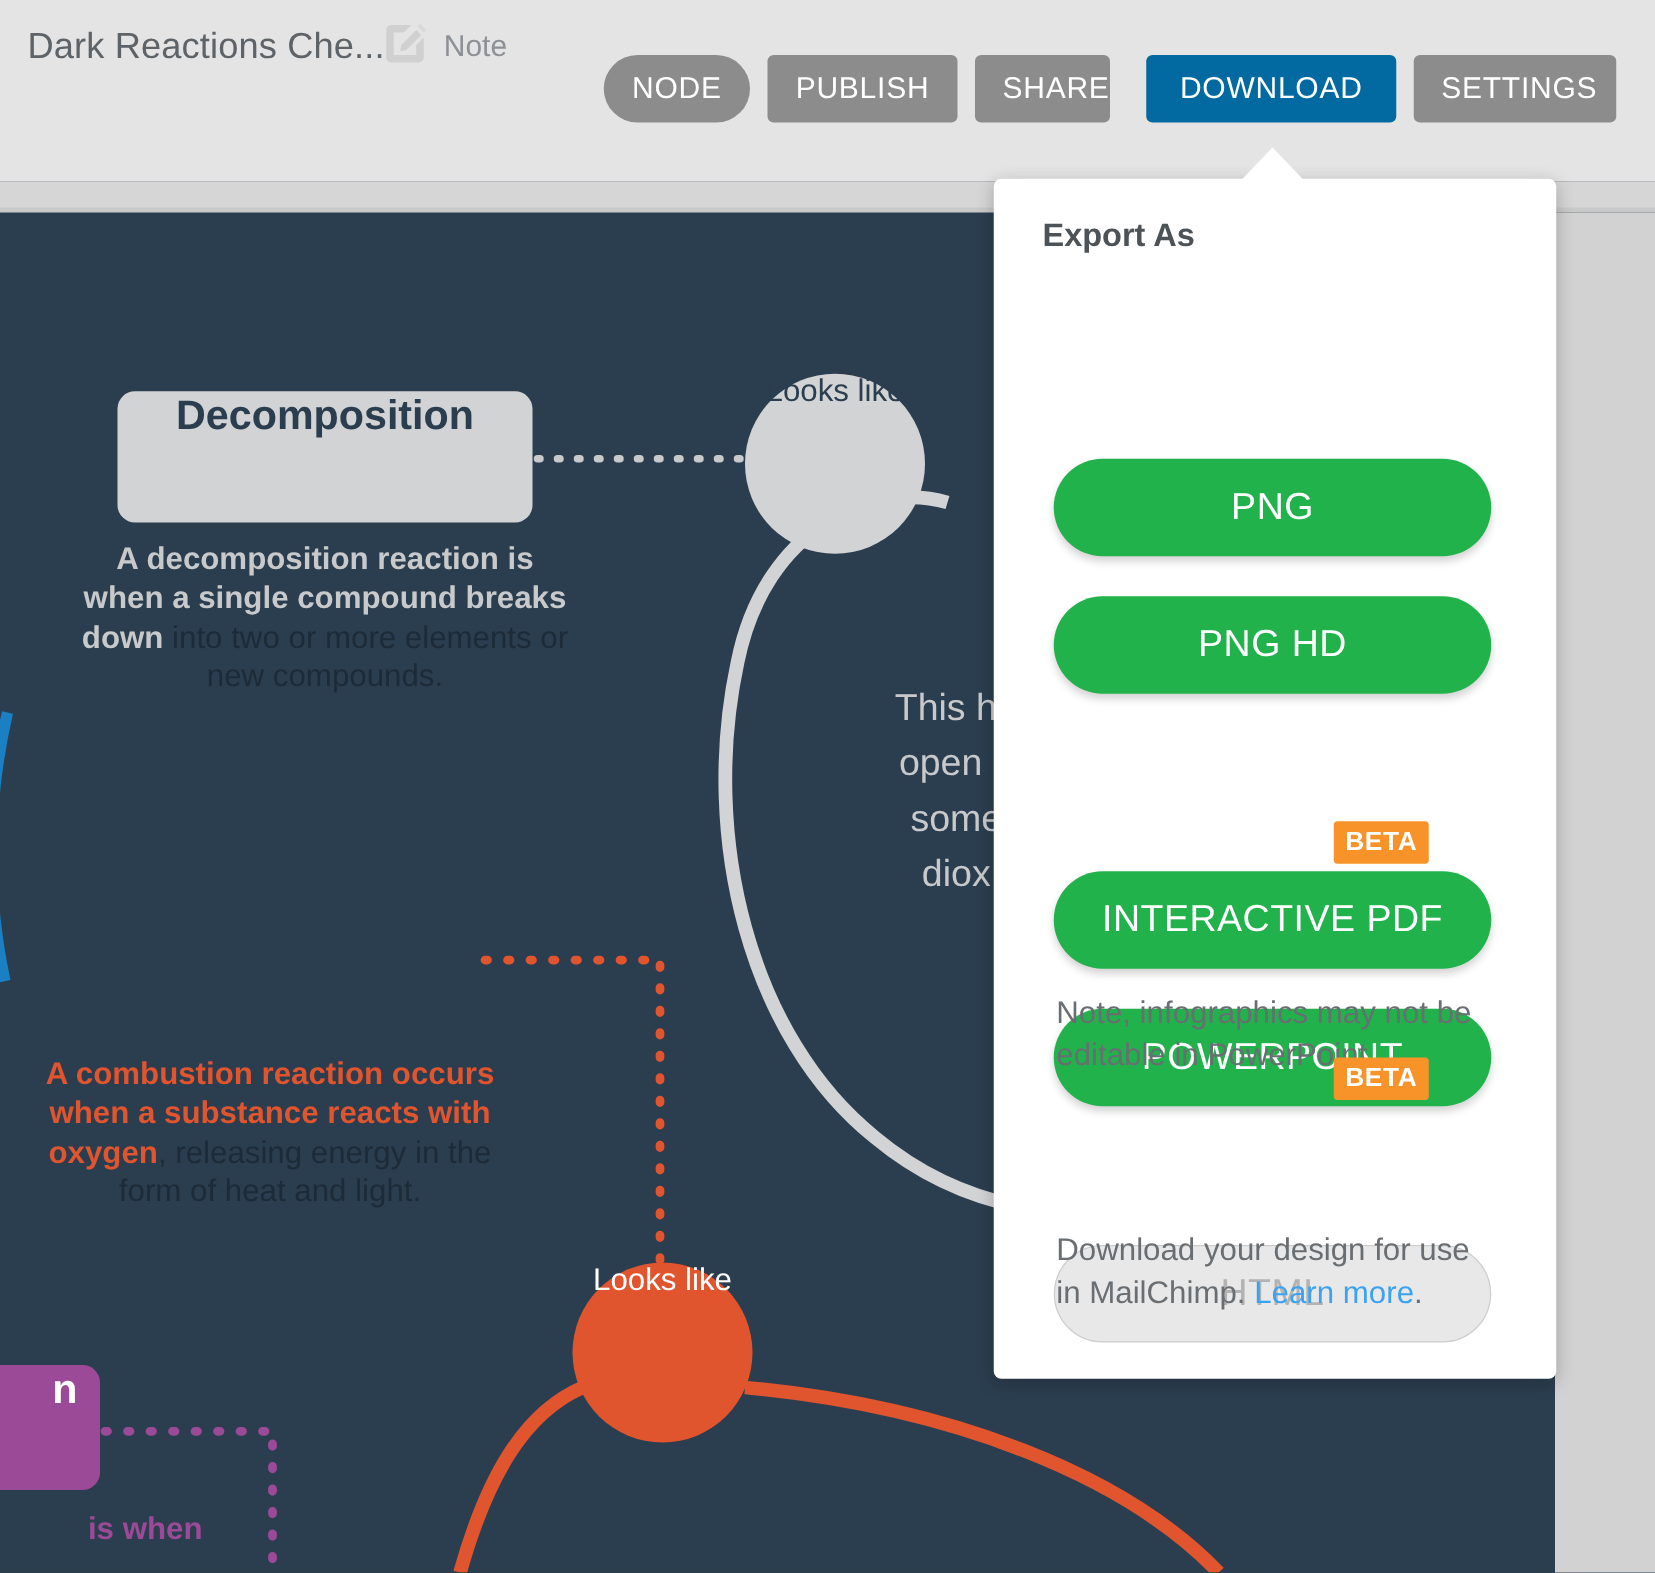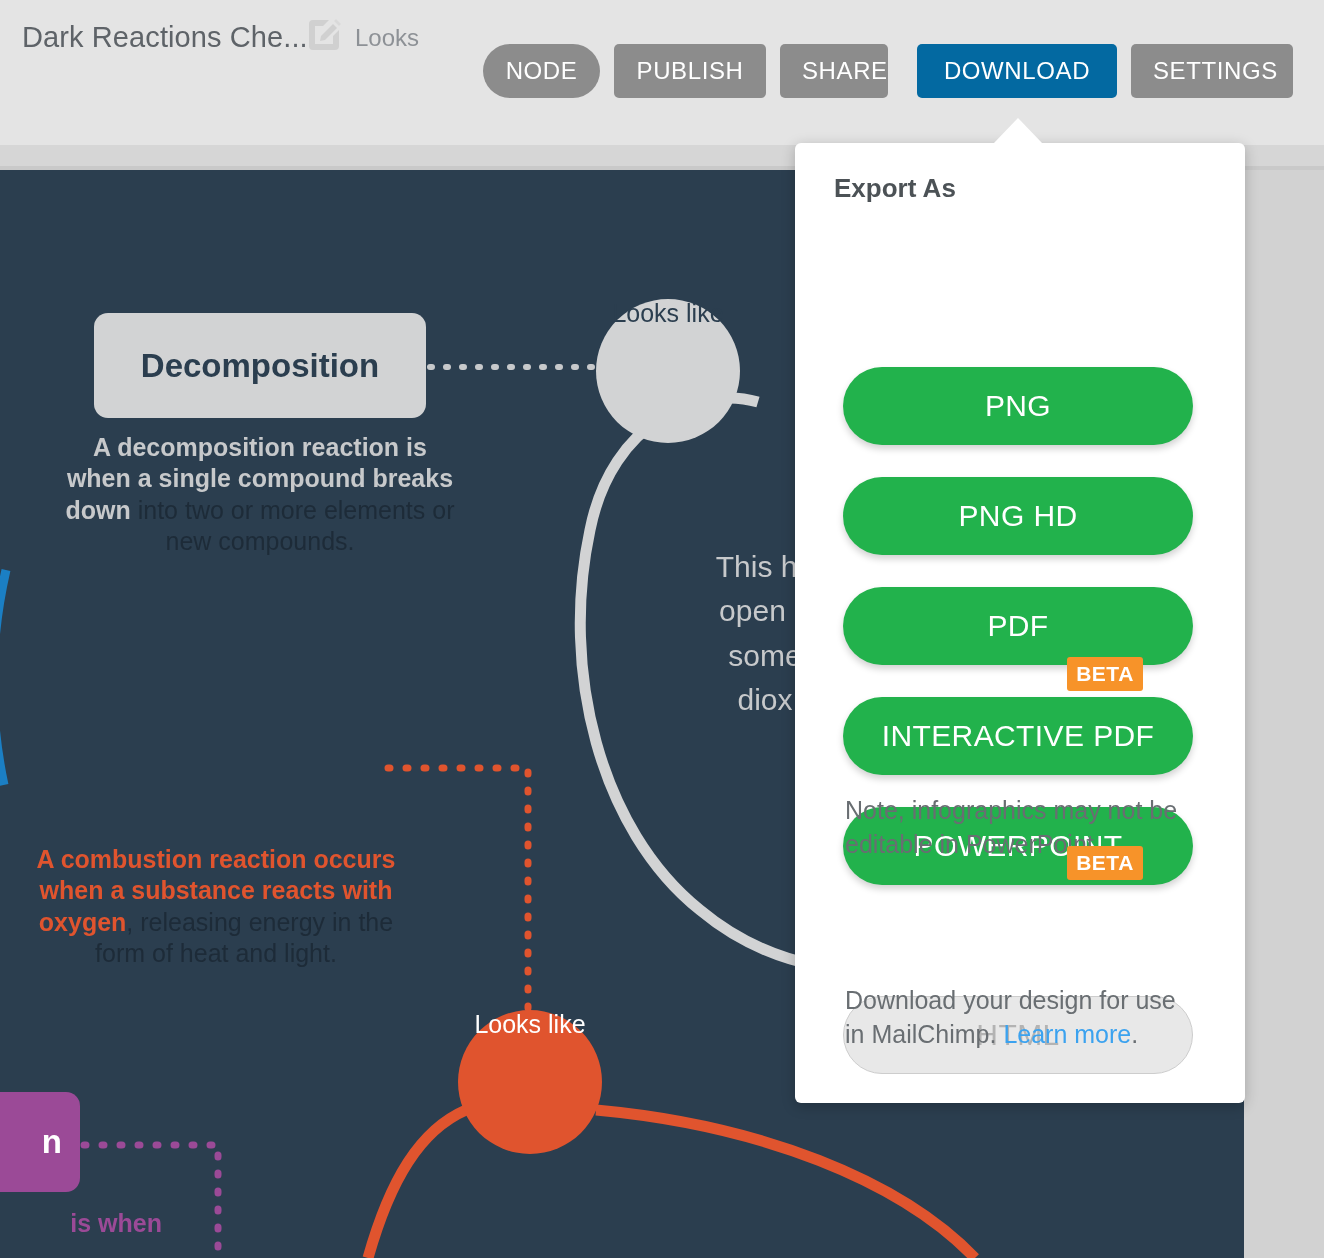--- a/index.html
+++ b/index.html
@@ -41,21 +41,21 @@
   }
   .nav-btn.active{background:#0369a1;}
   
   #canvas{
     position:absolute;left:0;top:170px;width:1244px;height:1088px;
     background:#2b3e4f;overflow:hidden;
   }
   #canvas-svg{position:absolute;left:0;top:0;}
   .node-box{
     position:absolute;border-radius:14px;
-    display:flex;align-items:center;justify-content:center;
+    display:flex;justify-content:center;
     font-weight:bold;cursor:pointer;
   }
   .node-desc{
     position:absolute;text-align:center;line-height:1.25;
     font-size:25px;
   }
   .node-desc b{font-weight:bold;}
   .looks-circle{
     position:absolute;border-radius:50%;
     display:flex;justify-content:center;
@@ -162,21 +162,20 @@
 <div id="right-rail">
   
 </div>
 
 <div id="export-arrow"></div>
 <div id="export-popup">
   <div id="export-title">Export As</div>
 
   <button class="export-btn" style="top:224px;">PNG</button>
   <button class="export-btn" style="top:334px;">PNG HD</button>
-  <button class="export-btn" style="top:444px;">PDF</button>
   <button class="export-btn" style="top:554px;">INTERACTIVE PDF</button>
 
   <button class="export-btn" style="top:664px;">POWERPOINT</button>
   <div class="beta-badge" style="left:272px;top:514px;">BETA</div>
 
   <div class="popup-note" style="top:622px;">Note, infographics may not be editable in PowerPoint.</div>
 
   <button class="export-btn disabled" style="top:853px;">HTML</button>
   <div class="beta-badge" style="left:272px;top:703px;">BETA</div>
 
@@ -185,21 +184,21 @@
   </div>
 </div>
 
 <div id="header">
   <div id="doc-title">Dark Reactions Che...</div>
   <svg id="edit-title-icon" viewBox="0 0 34 34">
     <path d="M2 6 a4 4 0 0 1 4-4 h16 l-6 6 h-8 v18 h18 v-8 l6 -6 v16 a4 4 0 0 1 -4 4 h-22 a4 4 0 0 1 -4 -4 z" fill="#d0d0d0"></path>
     <path d="M14 18 l12 -12 l4 4 l-12 12 l-5 1 z" fill="#d0d0d0"></path>
     <path d="M27 3 l5 5 l2 -2 l-5 -5 z" fill="#d9d9d9"></path>
   </svg>
-  <div id="last-label">Looks</div>
+  <div id="last-label">Note</div>
 
   <button class="nav-btn" style="left:483px;width:117px;border-radius:27px;">NODE</button>
   <button class="nav-btn" style="left:614px;width:152px;">PUBLISH</button>
   <button class="nav-btn" style="left:780px;width:108px;">SHARE</button>
   <button class="nav-btn active" style="left:917px;width:200px;">DOWNLOAD</button>
   <button class="nav-btn" style="left:1131px;width:162px;">SETTINGS</button>
 </div>
 <div id="header-shelf"></div>
 <div id="header-shelf-line"></div>
 

